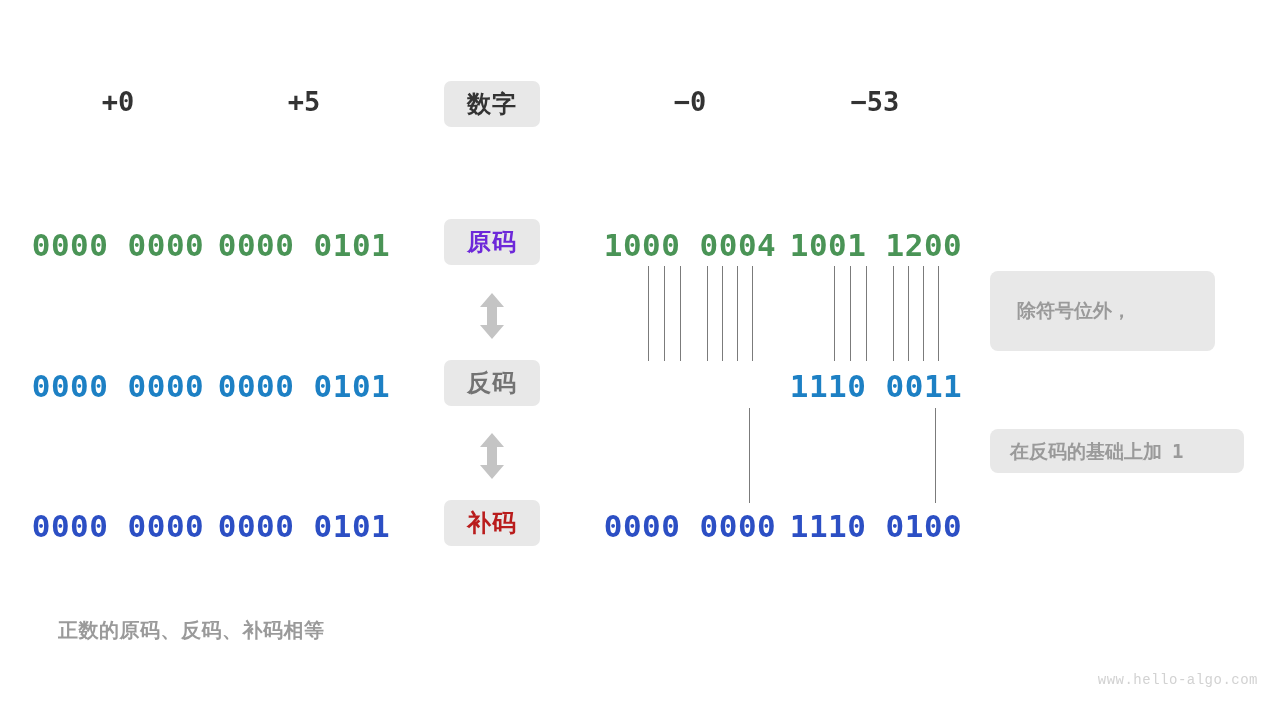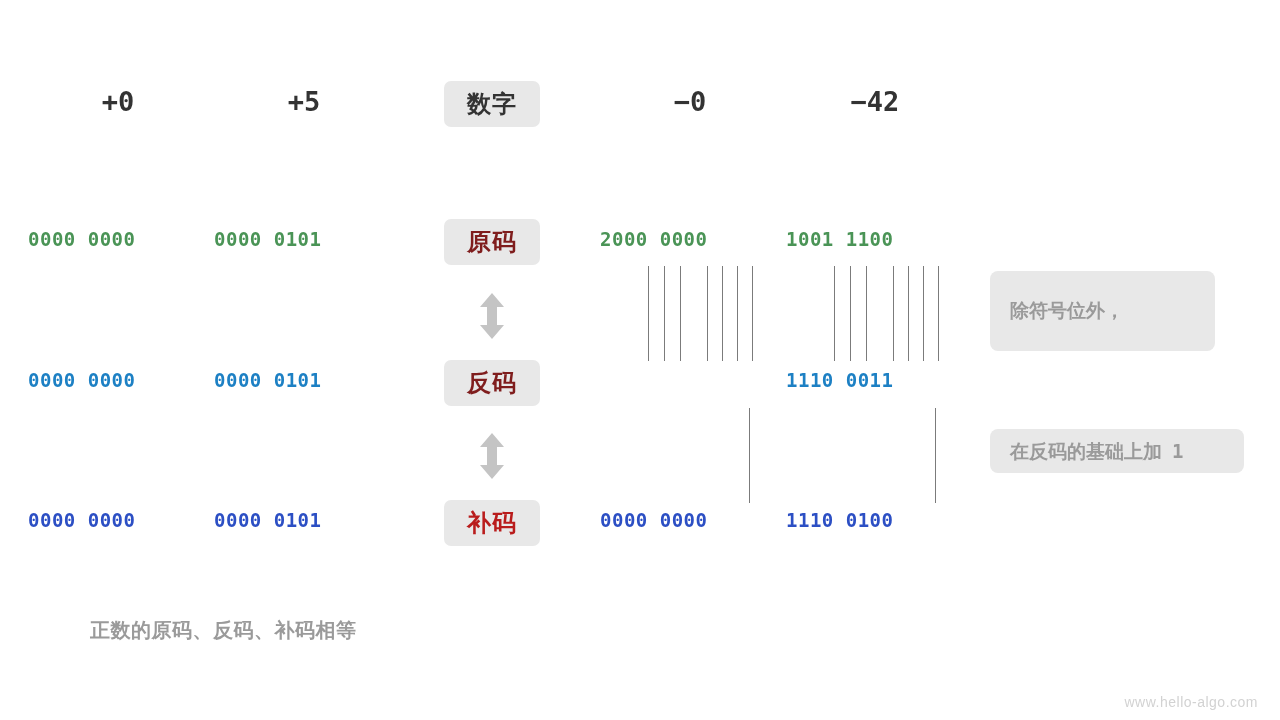--- a/index.html
+++ b/index.html
@@ -41,31 +41,32 @@
     border-radius: 7px;
     display: flex;
     align-items: center;
     justify-content: center;
     font-size: 24px;
     font-weight: bold;
     letter-spacing: 1px;
     box-sizing: border-box;
   }
   .pill-title  { color: #333333; }
-  .pill-green  { color: #7f1d1d; }
-  .pill-blue   { color: #7f1d1d; }
+  .pill-green  { color: #6d28d9; }
+  .pill-blue   { color: #737373; }
   .pill-navy   { color: #b91c1c; font-family: Liberation Serif, serif; }
 
   
   .bits {
     font-family: "DejaVu Sans Mono", "Liberation Mono", monospace;
-    font-size: 19px;
+    font-size: 31px;
     font-weight: bold;
     letter-spacing: 0.5px;
     white-space: pre;
+    text-align: center;
     line-height: 1;
   }
   .c-green { color: #4a9456; }
   .c-blue  { color: #1d80c4; }
   .c-navy  { color: #2c4fc4; }
 
   
   .tick {
     position: absolute;
     width: 1px;
@@ -95,59 +96,58 @@
   }
 
   
   .caption {
     color: #9a9a9a;
     font-size: 20px;
     font-weight: bold;
     letter-spacing: 0.5px;
     white-space: pre;
     line-height: 1;
-    margin-left: 32px;
   }
 
   
   .watermark {
     position: absolute;
     right: 22px;
-    bottom: 10px;
-    font-family: Liberation Sans, sans-serif;
+    bottom: 32px;
+    font-family: Liberation Mono, monospace;
     font-size: 14px;
     color: #d2d2d2;
     letter-spacing: 0.5px;
     white-space: pre;
   }
 </style>
 </head>
 <body>
 
 <div class="stage">
 
   <div class="abs num-label" style="left:58px; top:88px; width:120px;">+0</div>
 
   <div class="abs num-label" style="left:244px; top:88px; width:120px;">+5</div>
 
   <div class="abs pill pill-title" style="left:444px; top:81px; width:96px; height:46px;">数字</div>
 
   <div class="abs num-label" style="left:630px; top:88px; width:120px;">−0</div>
 
-  <div class="abs num-label" style="left:815px; top:88px; width:120px;">−42</div>
+  <div class="abs num-label" style="left:815px; top:88px; width:120px;">−53</div>
 
   <div class="abs bits c-green" style="left:28px; top:230px; width:180px;">0000 0000</div>
 
   <div class="abs bits c-green" style="left:214px; top:230px; width:180px;">0000 0101</div>
 
   <div class="abs pill pill-green" style="left:444px; top:219px; width:96px; height:46px;">原码</div>
 
-  <div class="abs bits c-green" style="left:600px; top:230px; width:180px;">2000 0000</div>
-
-  <div class="abs bits c-green" style="left:786px; top:230px; width:180px;">1001 1100</div>
+  <div class="abs bits c-green" style="left:600px; top:230px; width:180px;">1000 0004</div>
+
+  <div class="abs bits c-green" style="left:786px; top:230px; width:180px;">1001 1200</div>
 
   <div>
     <div class="tick" style="left:648px;  top:266px; height:95px;"></div>
     <div class="tick" style="left:664px;  top:266px; height:95px;"></div>
     <div class="tick" style="left:680px;  top:266px; height:95px;"></div>
     <div class="tick" style="left:707px;  top:266px; height:95px;"></div>
     <div class="tick" style="left:722px;  top:266px; height:95px;"></div>
     <div class="tick" style="left:737px;  top:266px; height:95px;"></div>
     <div class="tick" style="left:752px;  top:266px; height:95px;"></div>
   </div>
@@ -193,21 +193,21 @@
   <div class="abs bits c-navy" style="left:28px; top:511px; width:180px;">0000 0000</div>
 
   <div class="abs bits c-navy" style="left:214px; top:511px; width:180px;">0000 0101</div>
 
   <div class="abs pill pill-navy" style="left:444px; top:500px; width:96px; height:46px;">补码</div>
 
   <div class="abs bits c-navy" style="left:600px; top:511px; width:180px;">0000 0000</div>
 
   <div class="abs bits c-navy" style="left:786px; top:511px; width:180px;">1110 0100</div>
 
-  <div class="abs note" style="left:990px; top:271px; width:225px; height:80px; padding:0 20px;">
+  <div class="abs note" style="left:990px; top:271px; width:225px; height:80px; padding:0 27px;">
     <div class="note-line">除符号位外，</div>
   </div>
 
   <div class="abs note" style="left:990px; top:429px; width:254px; height:44px; padding:0 20px;justify-content:center;">
     <div class="note-line"><span>在反码的基础上加</span><span class="mono-one" style="margin-left:10px;">1</span></div>
   </div>
 
   <div class="abs caption" style="left:58px; top:620px;">正数的原码、反码、补码相等</div>
 
 

